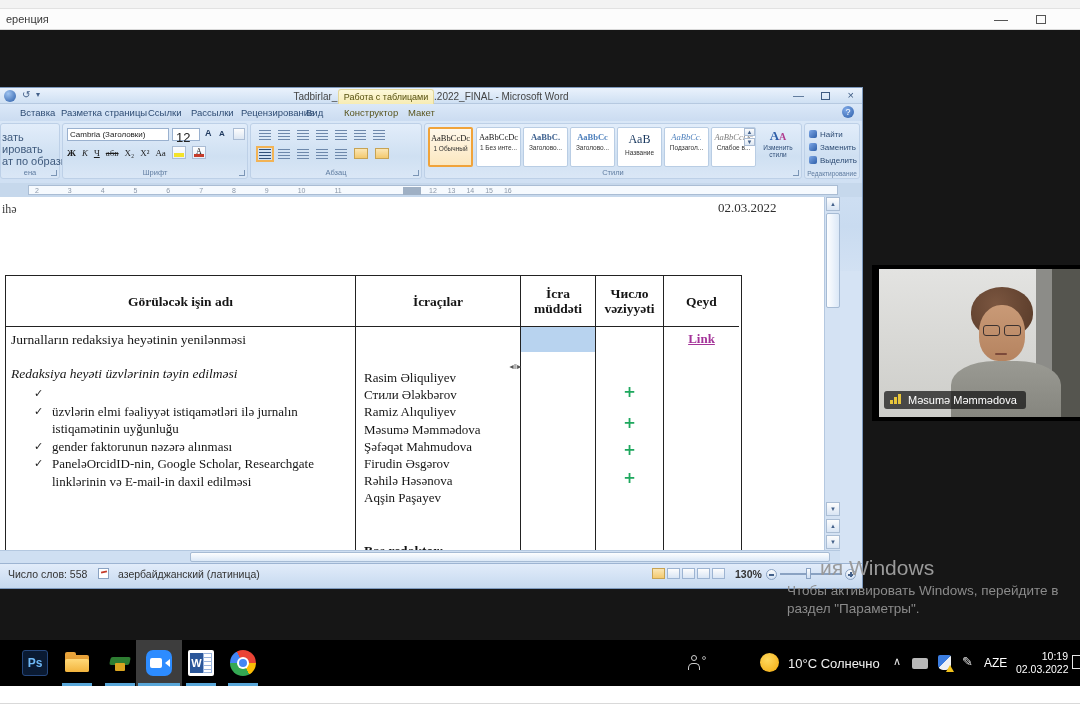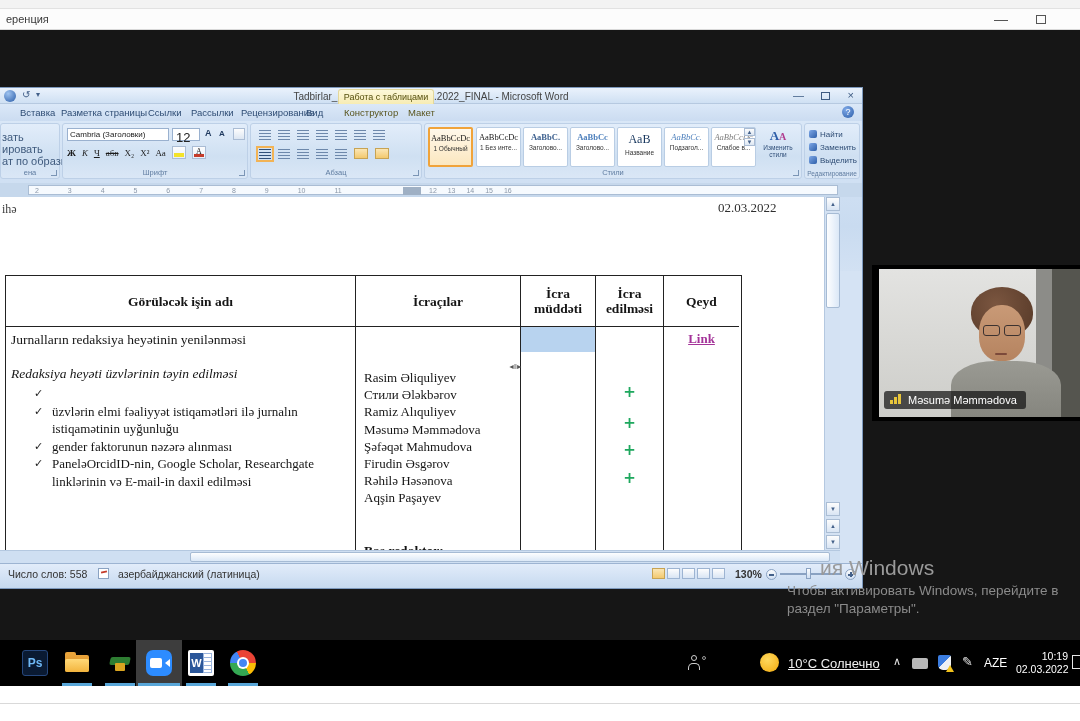--- a/index.html
+++ b/index.html
@@ -192,21 +192,21 @@
     background:conic-gradient(from -30deg,#ea4335 0 120deg,#fbbc05 120deg 180deg,#34a853 180deg 300deg,#4285f4 300deg 360deg); }
   .ico-chrome2 i { position:absolute; left:7px; top:7px; width:12px; height:12px; border-radius:50%; background:#fff; }
   .ico-chrome2 b { position:absolute; left:9px; top:9px; width:8px; height:8px; border-radius:50%; background:#4285f4; }
 
   .tray-people { position:absolute; left:688px; top:15px; width:18px; height:16px; }
   .tray-people .h1 { position:absolute; left:3px; top:0; width:6px; height:6px; border-radius:50%; border:1.5px solid #cfcfcf; }
   .tray-people .b1 { position:absolute; left:0; top:8px; width:12px; height:7px; border-radius:5px 5px 0 0; border:1.5px solid #cfcfcf; border-bottom:none; }
   .tray-people .h2 { position:absolute; right:0; top:1px; width:4px; height:4px; border-radius:50%; border:1.2px solid #9a9a9a; }
   .tray-sun { position:absolute; left:760px; top:13px; width:19px; height:19px; border-radius:50%;
     background:radial-gradient(circle at 40% 35%,#ffd95e,#f2a90c); }
-  .tray-weather { position:absolute; left:788px; top:16px; font-size:13px; color:#f0f0f0;text-decoration:underline; }
+  .tray-weather { position:absolute; left:788px; top:16px; font-size:13px; color:#f0f0f0; }
   .tray-chev { position:absolute; left:893px; top:15px; font-size:11px; color:#e6e6e6; }
   .tray-cam { position:absolute; left:912px; top:18px; width:16px; height:11px; background:#b9b9b9; border-radius:2px; }
   .tray-cam::after { content:""; position:absolute; right:-3px; top:2px; border:3px solid transparent; border-left:4px solid #b9b9b9; }
   .tray-shield { position:absolute; left:938px; top:15px; width:13px; height:15px;
     background:linear-gradient(135deg,#3b7de0 0 50%,#eef1f4 50%); border-radius:2px 2px 5px 5px; }
   .tray-shield::after { content:""; position:absolute; right:-3px; bottom:-2px; width:0; height:0;
     border-left:4px solid transparent; border-right:4px solid transparent; border-bottom:7px solid #f2c21c; }
   .tray-pen { position:absolute; left:962px; top:14px; font-size:13px; color:#e6e6e6; }
   .tray-lang { position:absolute; left:984px; top:16px; font-size:12px; color:#fff; }
   .tray-clock { position:absolute; left:1016px; top:10px; width:52px; text-align:right; color:#fff; font-size:10.5px; line-height:13px; }
@@ -367,21 +367,21 @@
 
   <div class="docarea">
     <span class="doc-frag serif">ihə</span>
     <span class="doc-date serif">02.03.2022</span>
 
     <div class="doc-table">
       <div class="t-row head">
         <div class="t-cell">Görüləcək işin adı</div>
         <div class="t-cell">İcraçılar</div>
         <div class="t-cell">İcra müddəti</div>
-        <div class="t-cell">İcra edilməsi</div>
+        <div class="t-cell">Число vəziyyəti</div>
         <div class="t-cell">Qeyd</div>
       </div>
       <div class="t-row body">
         <div class="t-cell">
           <div class="task-title">Jurnalların redaksiya heyətinin yenilənməsi</div>
           <div class="task-sub">Redaksiya heyəti üzvlərinin təyin edilməsi</div>
           <div class="chk">
             <div class="chk-row">
               <span class="chk-mark">✓</span>
             </div>

